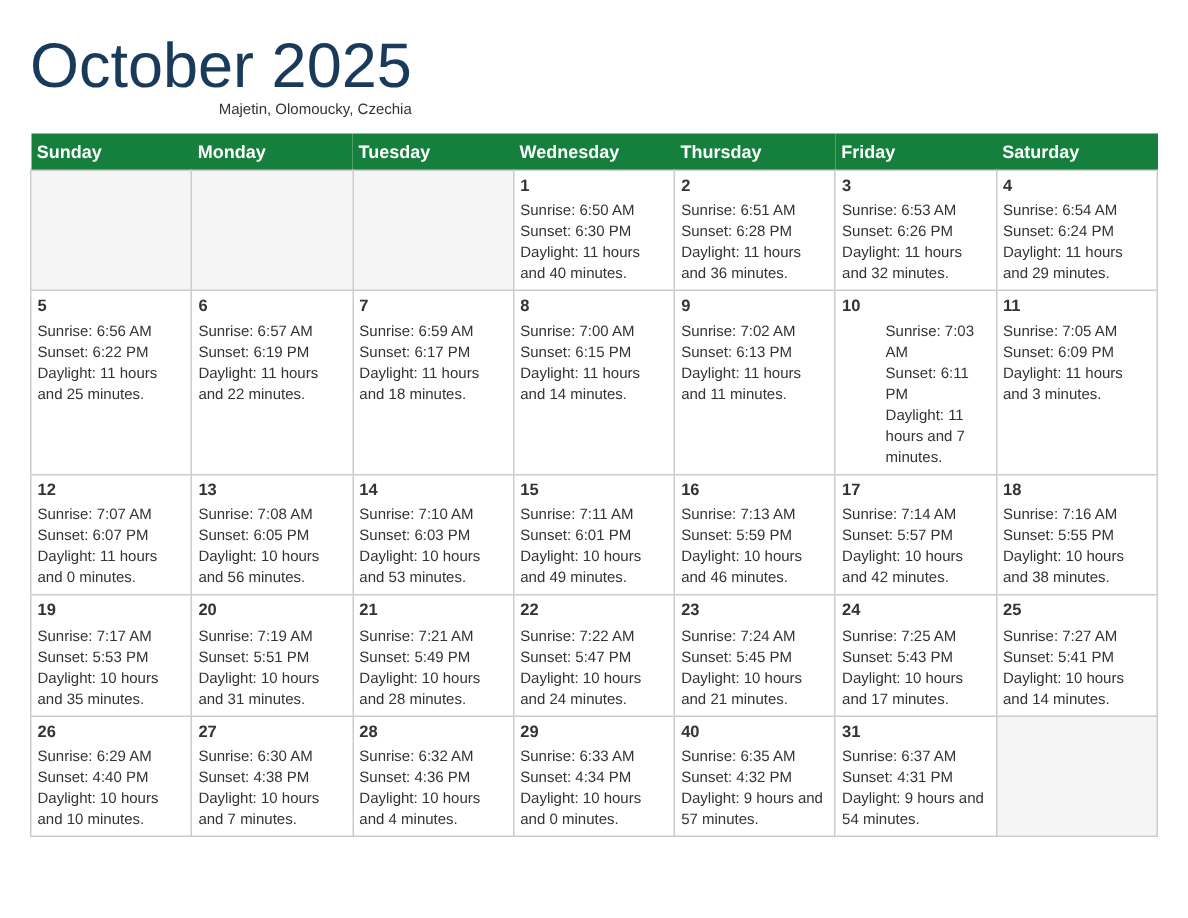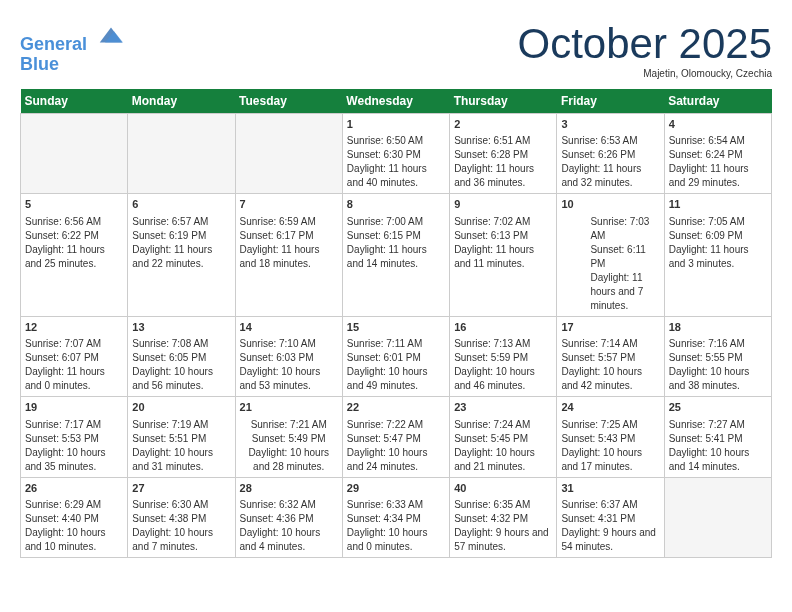--- a/index.html
+++ b/index.html
@@ -85,34 +85,20 @@
       background: #f5f5f5;
     }
     tr:last-child td.has-data {
       background: #fff;
     }
   </style>
 </head>
 <body>
 
 <div class="header">
-  <div class="logo">
-    <div>
-      <div class="logo-text">
-        <span>General</span>
-        <svg class="logo-icon" viewBox="0 0 40 30" xmlns="http://www.w3.org/2000/svg">
-          <polygon points="5,25 20,5 35,25" fill="#2e6db4" opacity="0.8"></polygon>
-          <polygon points="12,25 24,10 36,25" fill="#4a90d9" opacity="0.7"></polygon>
-        </svg>
-      </div>
-      <div class="logo-text">
-        <span style="color:#4a90d9;">Blue</span>
-      </div>
-    </div>
-  </div>
   <div class="title-block">
     <div class="month-title">October 2025</div>
     <div class="location">Majetin, Olomoucky, Czechia</div>
   </div>
 </div>
 
 <table>
   <thead>
     <tr>
     <th>Sunday</th>
@@ -250,21 +236,21 @@
 Daylight: 10 hours and 35 minutes.</div>
         </td>
         <td>
           <span class="day-num">20</span>
           <div class="day-info" style="white-space: pre-line;">Sunrise: 7:19 AM
 Sunset: 5:51 PM
 Daylight: 10 hours and 31 minutes.</div>
         </td>
         <td>
           <span class="day-num">21</span>
-          <div class="day-info" style="white-space: pre-line; text-align: center;">Sunrise: 7:21 AM
+          <div class="day-info" style="white-space: pre-line;">Sunrise: 7:21 AM
 Sunset: 5:49 PM
 Daylight: 10 hours and 28 minutes.</div>
         </td>
         <td>
           <span class="day-num">22</span>
           <div class="day-info" style="white-space: pre-line;">Sunrise: 7:22 AM
 Sunset: 5:47 PM
 Daylight: 10 hours and 24 minutes.</div>
         </td>
         <td>

